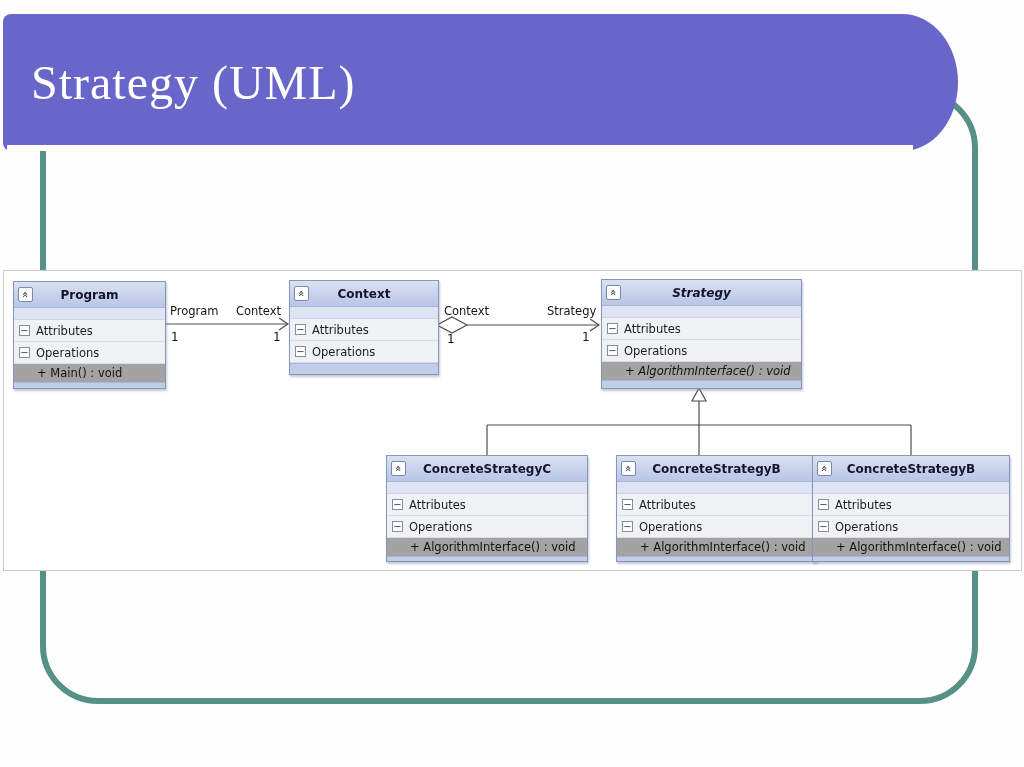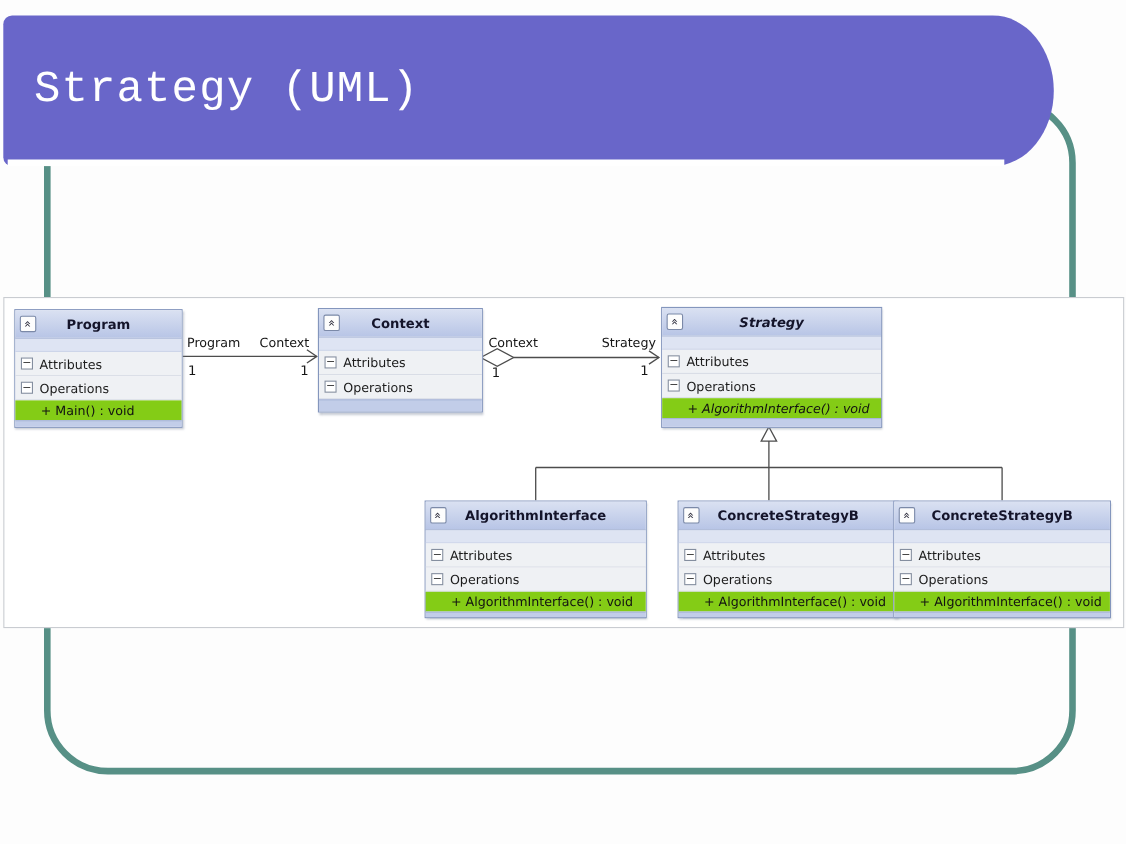--- a/index.html
+++ b/index.html
@@ -7,21 +7,21 @@
   #page { position:relative; width:1024px; height:767px; background:#fdfdfd; overflow:hidden; }
 
   
   .slide-frame { position:absolute; left:40px; top:90px; width:926px; height:602px;
     border:6px solid #579086; border-radius:58px; background:transparent; }
 
   
   .title-bar { position:absolute; left:3px; top:14px; width:955px; height:137px;
     background:#6966c9; border-radius:8px 56px 56px 8px / 8px 69px 69px 8px; }
   .title-text { position:absolute; left:28px; top:34px; color:#ffffff;
-    font-family:Liberation Mono, monospace; font-size:40px; line-height:70px; letter-spacing:1px; }
+    font-family:Liberation Serif, serif; font-size:48px; line-height:70px; letter-spacing:1px; }
   .title-underline { position:absolute; left:4px; top:131px; width:906px; height:6px; background:#ffffff; }
 
   
   .diagram-panel { position:absolute; left:3px; top:270px; width:1017px; height:299px;
     background:#ffffff; border:1px solid #c9ccd1; }
 
   
   .connector-layer { position:absolute; left:0; top:0; width:1024px; height:767px; }
 
   
@@ -29,21 +29,21 @@
     border:1px solid #8496bd; box-shadow:1px 2px 2px rgba(125,135,155,.45);
     font-size:11.5px; color:#1c1c1c; }
   .uml-header { flex:0 0 25px; position:relative; display:flex; align-items:center; justify-content:center;
     background:linear-gradient(#dae1f2,#b8c5e6); border-bottom:1px solid #aab7d8; }
   .uml-name { font-weight:bold; font-size:12px; color:#14142a; }
   .uml-band { flex:0 0 11px; background:#dee4f3; border-bottom:1px solid #cdd5e9; }
   .uml-row { flex:0 0 21px; display:flex; align-items:center; padding-left:5px;
     background:#eff1f4; border-bottom:1px solid #d9dde6; }
   .uml-row .row-label { margin-left:6px; }
   .uml-method { flex:0 0 18px; display:flex; align-items:center; padding-left:23px;
-    background:#84cc16; color:#121212; }
+    background:#a3a3a3; color:#121212; }
   .uml-footer { flex:1 1 auto; background:#c2cde9; border-top:1px solid #a9b6d8; }
   .uml-class.italic .uml-name, .uml-class.italic .uml-method { font-style:italic; }
 
   
   .collapse-all-icon { position:absolute; left:4px; top:5px; width:13px; height:13px;
     border:1px solid #7b89a8; border-radius:2px; background:#fdfdfd;
     display:flex; align-items:center; justify-content:center; }
   .collapse-all-icon span { display:block; transform:rotate(90deg); font-size:11px; line-height:11px; color:#2a2a3a; }
   .minus-icon { flex:0 0 9px; width:9px; height:9px; border:1px solid #848e9f; background:#ffffff;
     display:flex; align-items:center; justify-content:center; font-size:10px; line-height:7px; color:#333; }
@@ -152,21 +152,21 @@
     </div>
     <div class="uml-method">+ AlgorithmInterface() : void</div>
     <div class="uml-footer"></div>
   </div>
 
   <div class="uml-class" style="left:386px; top:455px; width:200px; height:105px;">
     <div class="uml-header">
       <span class="collapse-all-icon">
           <span>«</span>
         </span>
-      <span class="uml-name">AlgorithmInterface</span>
+      <span class="uml-name">ConcreteStrategyC</span>
     </div>
     <div class="uml-band"></div>
     <div class="uml-row">
       <span class="minus-icon">−</span>
       <span class="row-label">Attributes</span>
     </div>
     <div class="uml-row">
       <span class="minus-icon">−</span>
       <span class="row-label">Operations</span>
     </div>

